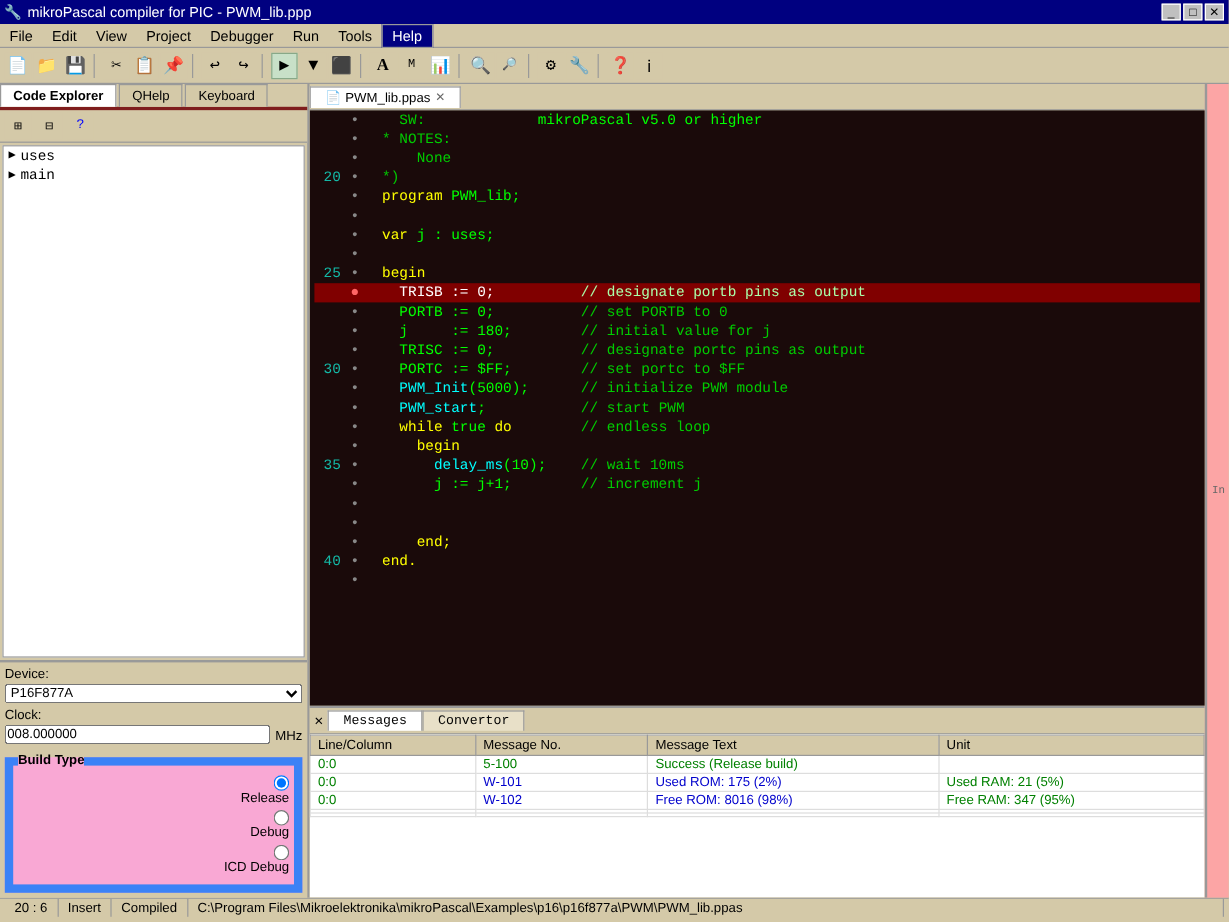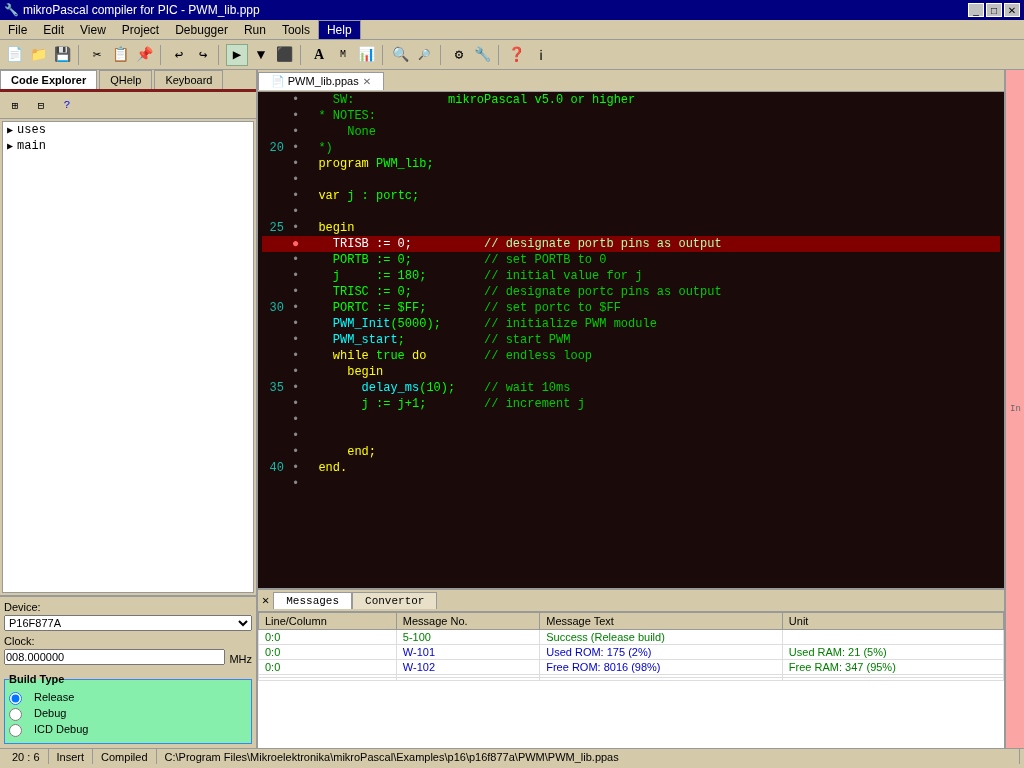--- a/index.html
+++ b/index.html
@@ -120,27 +120,27 @@
       font-family: Arial, sans-serif;
       font-size: 11px;
     }
     #device-panel label { display: block; margin-bottom: 2px; }
     #device-panel select, #device-panel input[type=text] {
       width: 100%; margin-bottom: 4px; font-size: 11px;
     }
     .device-row { display: flex; align-items: center; gap: 4px; margin-bottom: 2px; }
     .device-row input[type=text] { flex: 1; }
     .build-type-box {
-      border: 1px solid #3b82f6;
+      border: 7px solid #3b82f6;
       padding: 4px;
       margin-top: 4px;
-      background: #86efac;
+      background: #f9a8d4;
     }
     .build-type-box legend { font-weight: bold; font-size: 11px; }
-    .radio-row { display: flex; align-items: center; gap: 12px; margin: 2px 0; }
+    .radio-row { display: flex; align-items: flex-end; gap: 0; margin: 2px 0; flex-direction: column; }
 
     
     #right-area {
       flex: 1;
       display: flex;
       flex-direction: column;
       overflow: hidden;
     }
 
     
@@ -463,21 +463,21 @@
 
         <div class="code-line">
           <span class="line-num"></span>
           <span class="bullet">•</span>
           <span class="code-text normal"> </span>
         </div>
 
         <div class="code-line">
           <span class="line-num"></span>
           <span class="bullet">•</span>
-          <span class="code-text"><span class="kw">  var </span><span class="normal">j : portc;</span></span>
+          <span class="code-text"><span class="kw">  var </span><span class="normal">j : uses;</span></span>
         </div>
 
         <div class="code-line">
           <span class="line-num"></span>
           <span class="bullet">•</span>
           <span class="code-text normal"> </span>
         </div>
 
         <div class="code-line">
           <span class="line-num">25</span>

